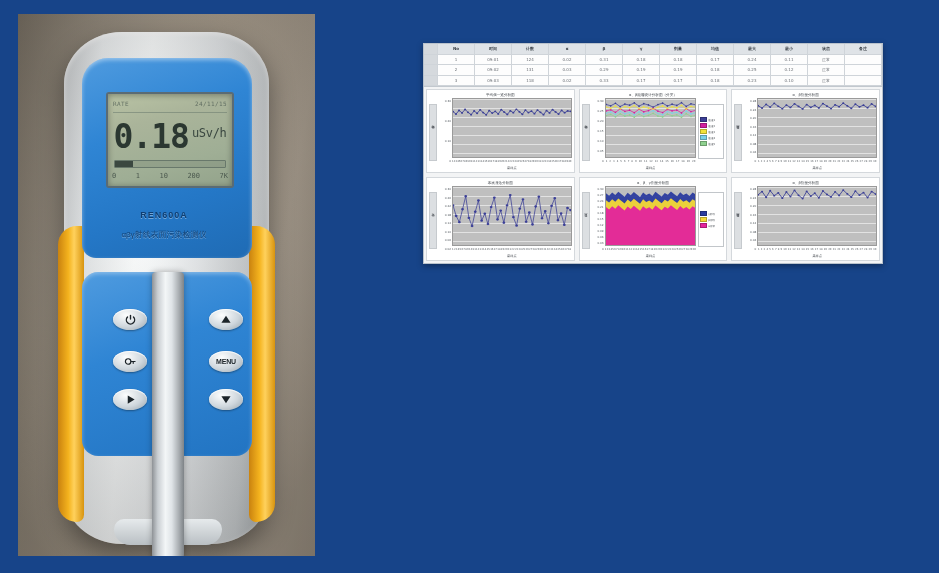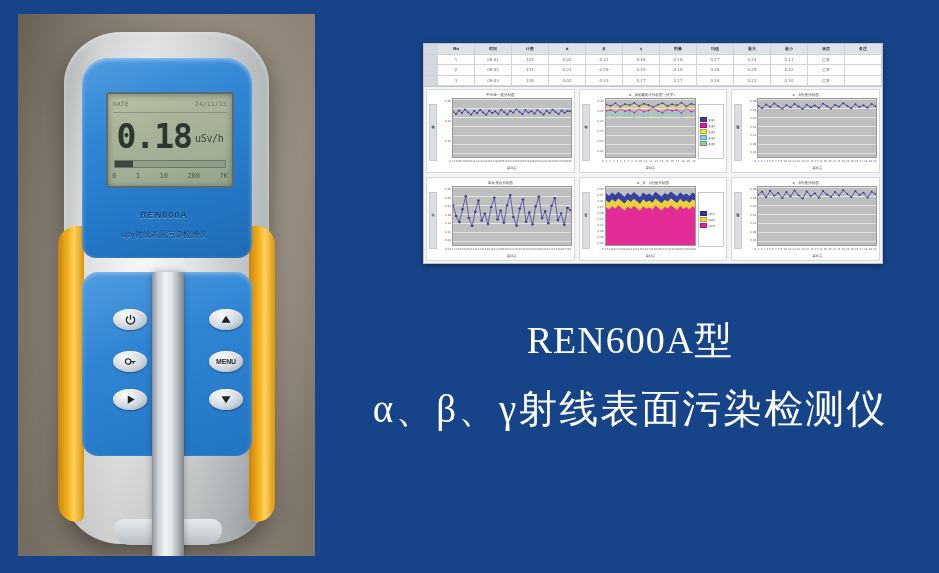--- a/index.html
+++ b/index.html
@@ -64,22 +64,22 @@
   .lcd-rule{position:absolute;left:5px;right:5px;top:18px;height:1px;background:#6a7a6d;opacity:.55;}
   .lcd-main{
     position:absolute;top:20px;left:0;right:0;height:44px;
     display:flex;align-items:center;justify-content:center;gap:3px;
   }
   .lcd-val{
     font-family:"DejaVu Sans Mono",monospace;font-weight:bold;font-size:33px;
     color:#2b3731;line-height:1;letter-spacing:-1px;
   }
   .lcd-unit{
-    font-family:"DejaVu Sans Mono",monospace;font-size:10px;color:#3a4740;
-    align-self:flex-start;margin-top:19px;letter-spacing:-.3px;
+    font-family:"DejaVu Sans Mono",monospace;font-size:12px;color:#3a4740;
+    align-self:flex-start;margin-top:12px;letter-spacing:-.3px;
   }
   .lcd-bar{
     position:absolute;left:6px;right:6px;top:66px;height:6px;
     border:1px solid #68786b;border-radius:1px;background:rgba(120,135,118,.35);
   }
   .lcd-bar i{position:absolute;left:0;top:0;bottom:0;width:16%;background:#3b4840;display:block;}
   .lcd-scale{
     position:absolute;left:4px;right:4px;top:76px;height:12px;
     display:flex;justify-content:space-between;align-items:center;
     font-family:"DejaVu Sans Mono",monospace;font-size:7px;color:#3e4b43;opacity:.85;
@@ -977,18 +977,14 @@
                 <span>29</span>
                 <span>30</span>
               </div>
               <div class="ch-xlabel">采样点</div>
             </div>
           </div>
         </div>
       </div>
   </div>
 
-  <div id="titles">
-    <div id="title-line1">REN600A型</div>
-    <div id="title-line2">α、β、γ射线表面污染检测仪</div>
-  </div>
 
 </div>
 
 </body></html>

